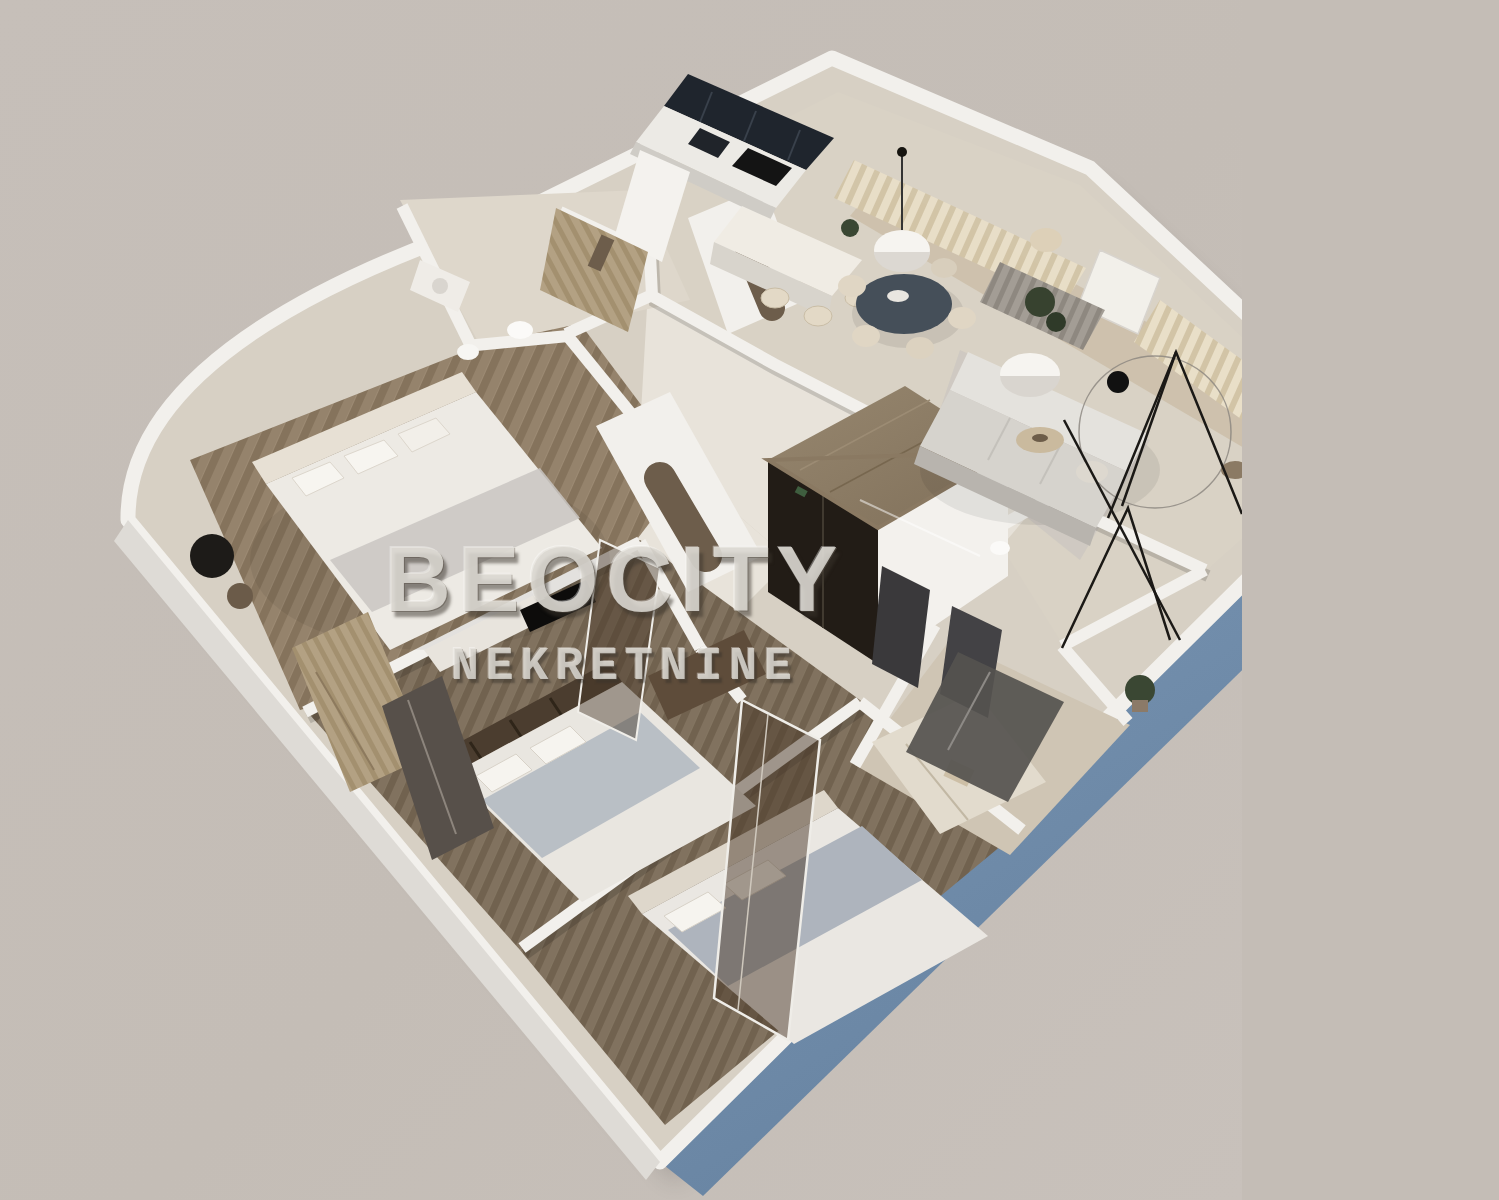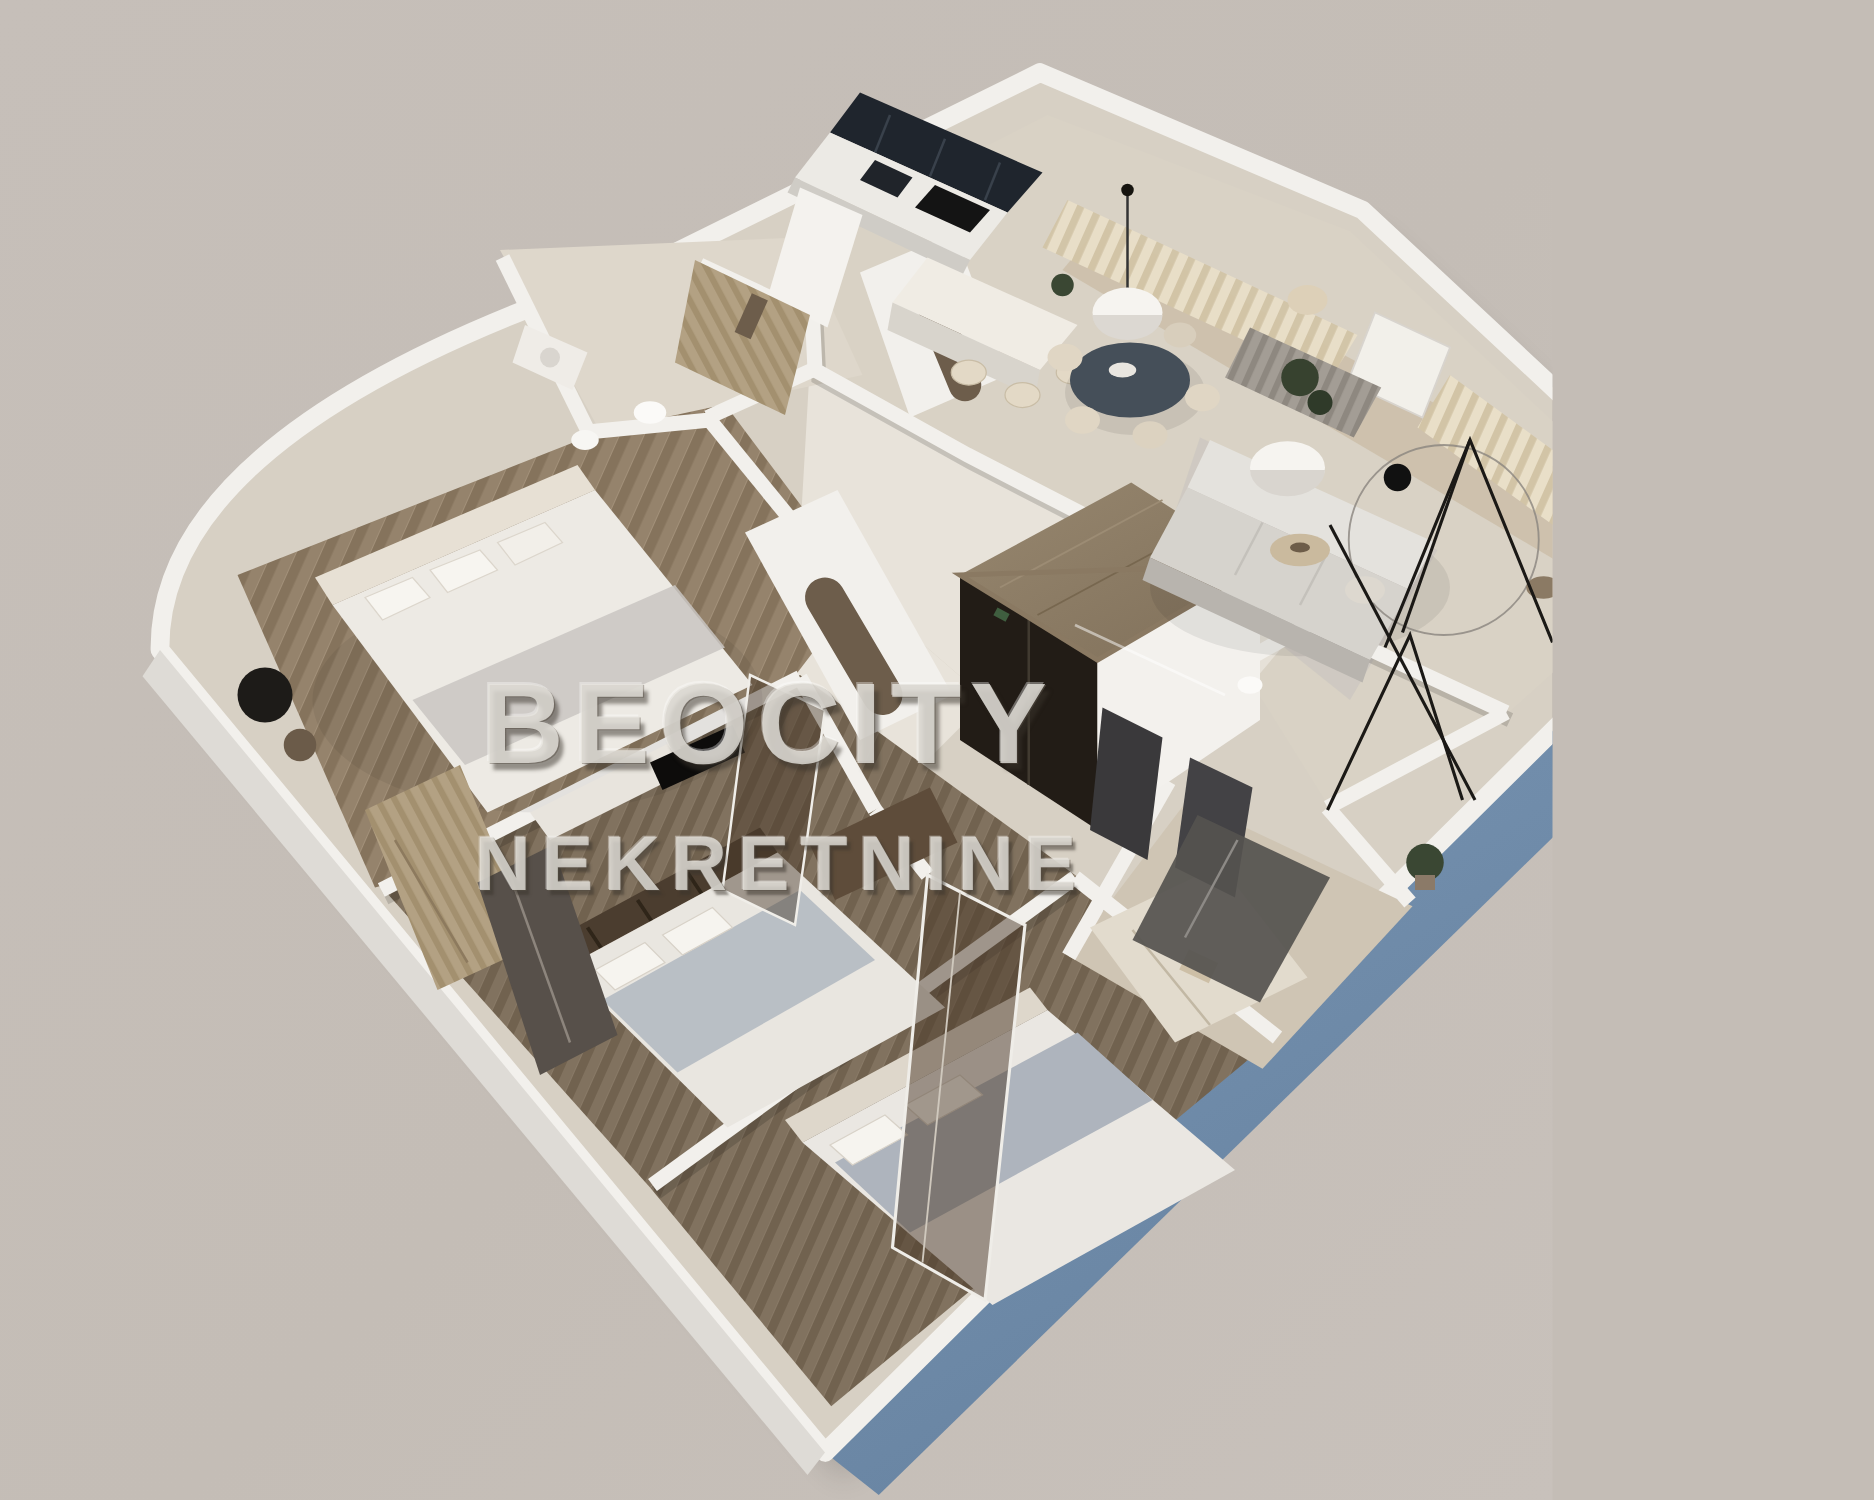--- a/index.html
+++ b/index.html
@@ -8,24 +8,25 @@
          font-family:"Liberation Sans", sans-serif;}
   .stage svg{position:absolute;left:0;top:0;}
   .watermark{position:absolute;left:0;top:0;width:100%;height:100%;pointer-events:none;}
   .wm-line1{
     position:absolute;left:49.5%;top:527px;transform:translateX(-50%);
     font-weight:bold;font-size:92px;letter-spacing:0.08em;white-space:nowrap;
     color:rgba(230,227,221,0.80);
     text-shadow:4px 6px 3px rgba(58,51,44,0.50), 1px 1px 0 rgba(110,101,92,0.45), -1px -1px 0 rgba(255,255,255,0.35);
   }
   .wm-line2{
-    position:absolute;left:50.3%;top:656px;transform:translateX(-50%);
-    font-weight:bold;font-size:62px;letter-spacing:0.14em;white-space:nowrap;
+    position:absolute;left:50.3%;top:640px;transform:translateX(-50%);
+    font-weight:bold;font-size:47px;letter-spacing:0.14em;white-space:nowrap;
     color:rgba(228,225,219,0.78);
     text-shadow:3px 4px 2px rgba(58,51,44,0.50), 1px 1px 0 rgba(110,101,92,0.45), -1px -1px 0 rgba(255,255,255,0.35);
+    font-family:Liberation Mono, monospace;
   }
 </style>
 </head>
 <body>
 
 <div class="stage">
 <svg width="1499" height="1200" viewBox="0 0 1499 1200">
   <defs>
     <linearGradient id="gBlue" x1="0" y1="0" x2="0.6" y2="1">
       <stop offset="0" stop-color="#7e9ab8"></stop>

